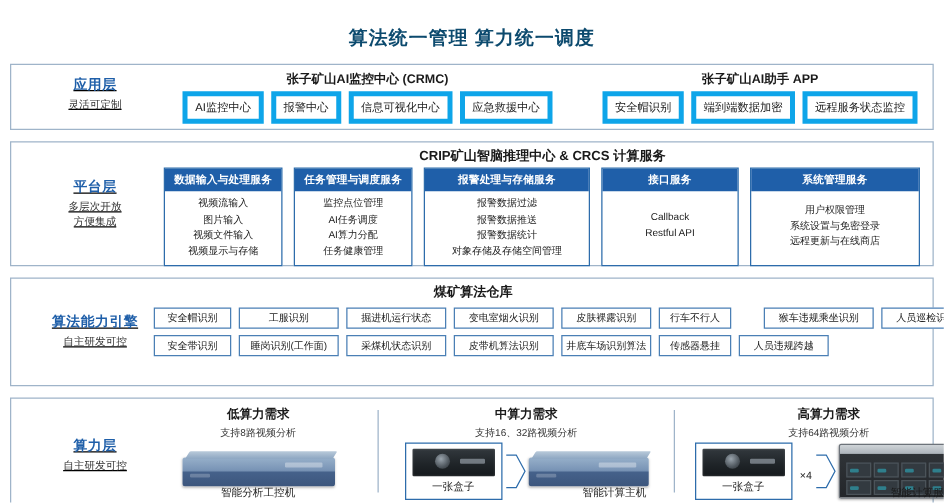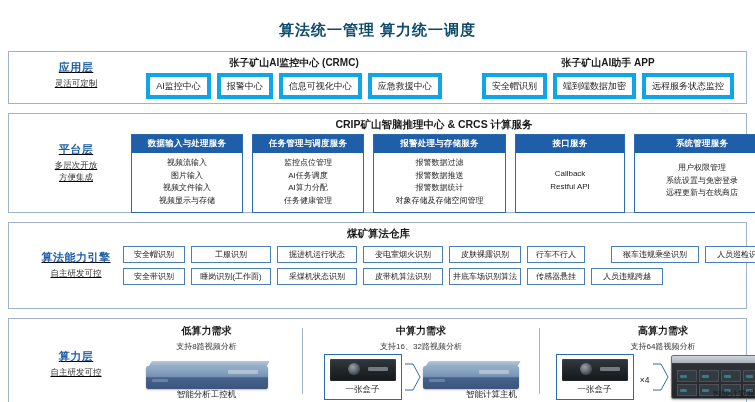--- a/index.html
+++ b/index.html
@@ -81,21 +81,21 @@
     position: absolute;
     top: 4px; left: 120px; width: 610px;
     text-align: center;
     font-size: 10.5px; font-weight: bold; color: #1a1a1a;
     white-space: nowrap;
   }
   .plat-cards {
     position: absolute; top: 20px; left: 122px;
     display: flex; gap: 9px;
   }
-  .pcard { width: 112px; border: 1px solid #2d6cab; background: #fff; }
+  .pcard { width: 95px; border: 1px solid #2d6cab; background: #fff; }
   .pcard-head {
     background: #1f5fa9; color: #ffffff;
     font-size: 8.5px; font-weight: bold;
     text-align: center; padding: 3px 1px; white-space: nowrap;
     letter-spacing: .2px;
   }
   .pcard-body {
     padding: 4px 2px 5px;
     text-align: center;
     font-size: 8px; color: #222; line-height: 12.5px;

